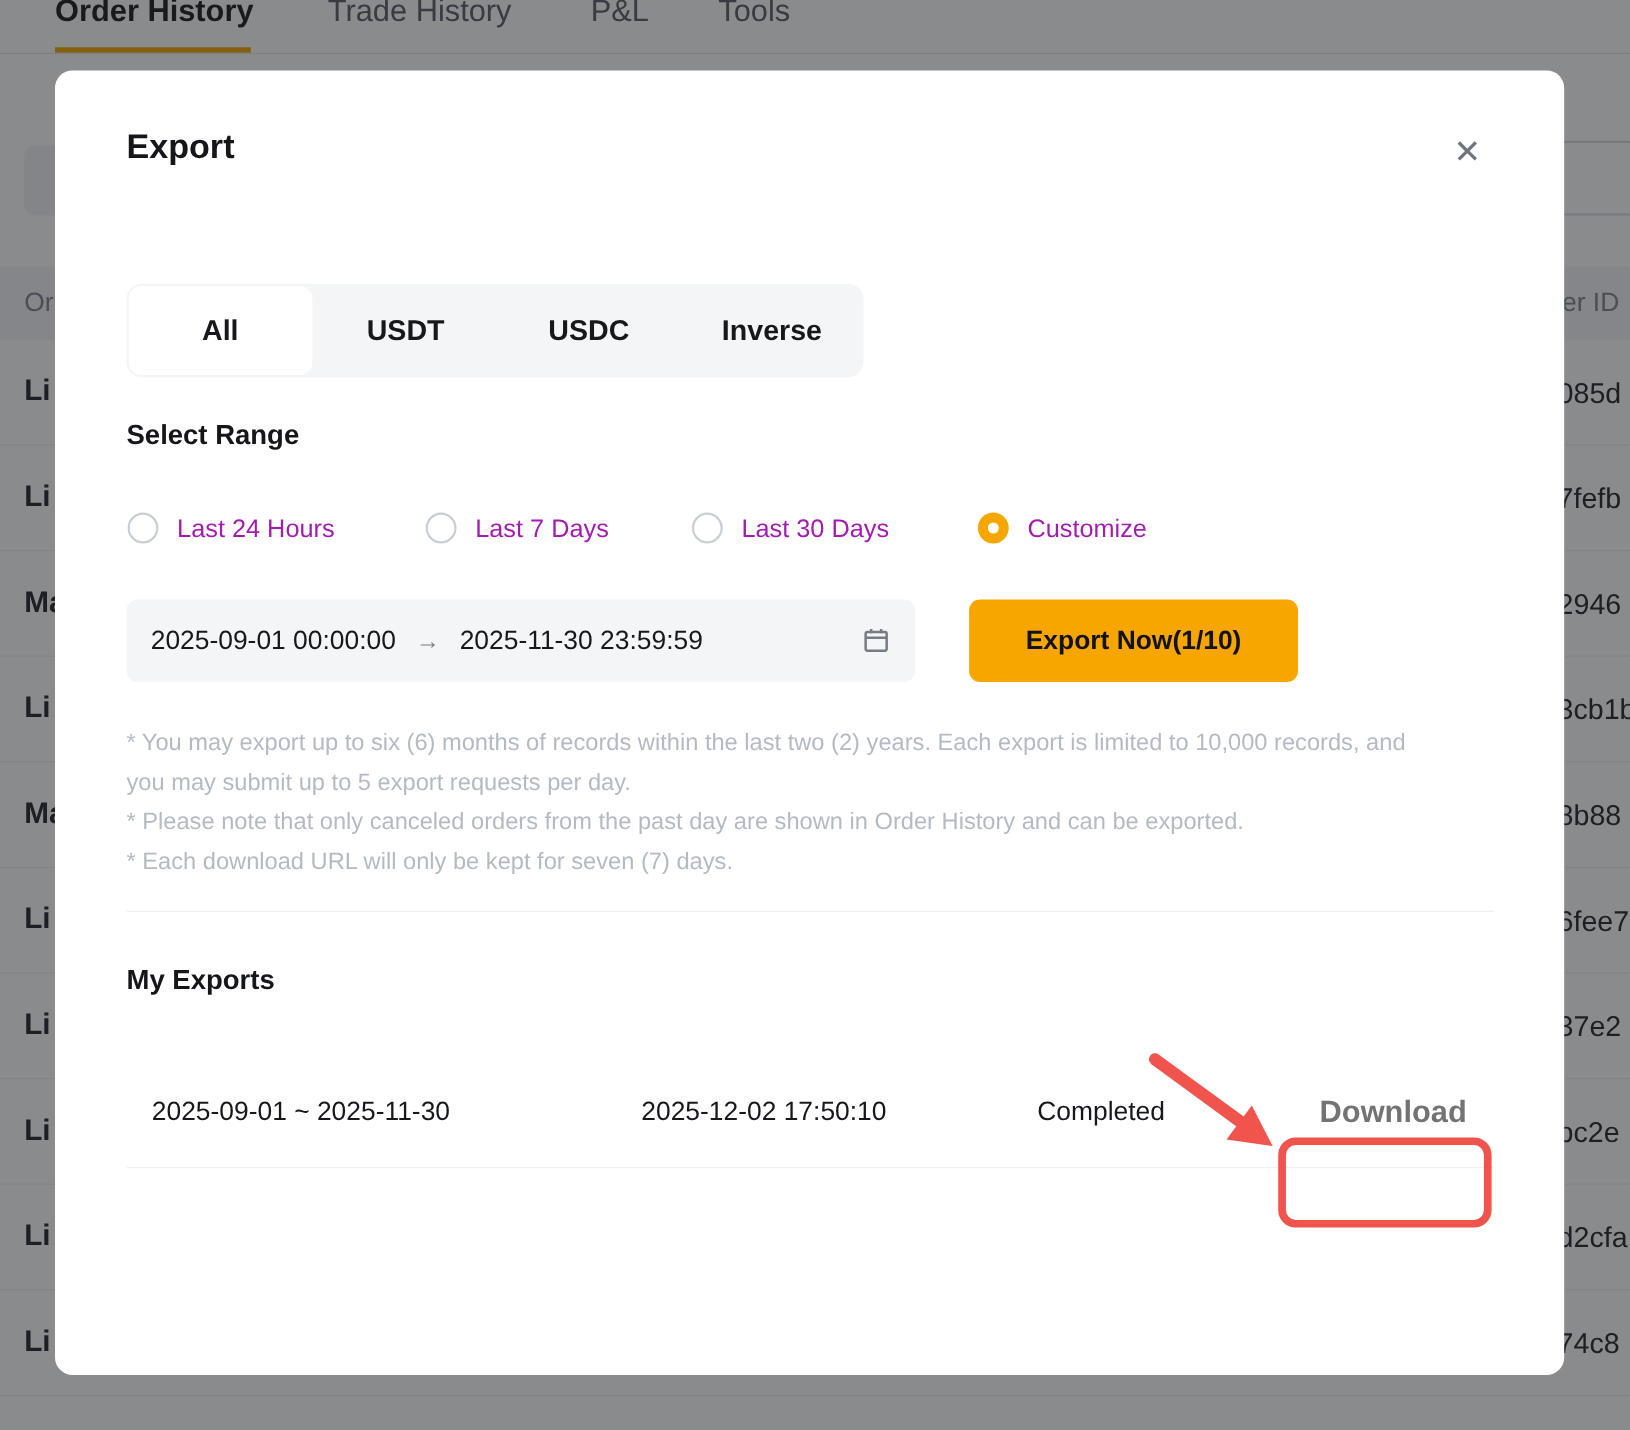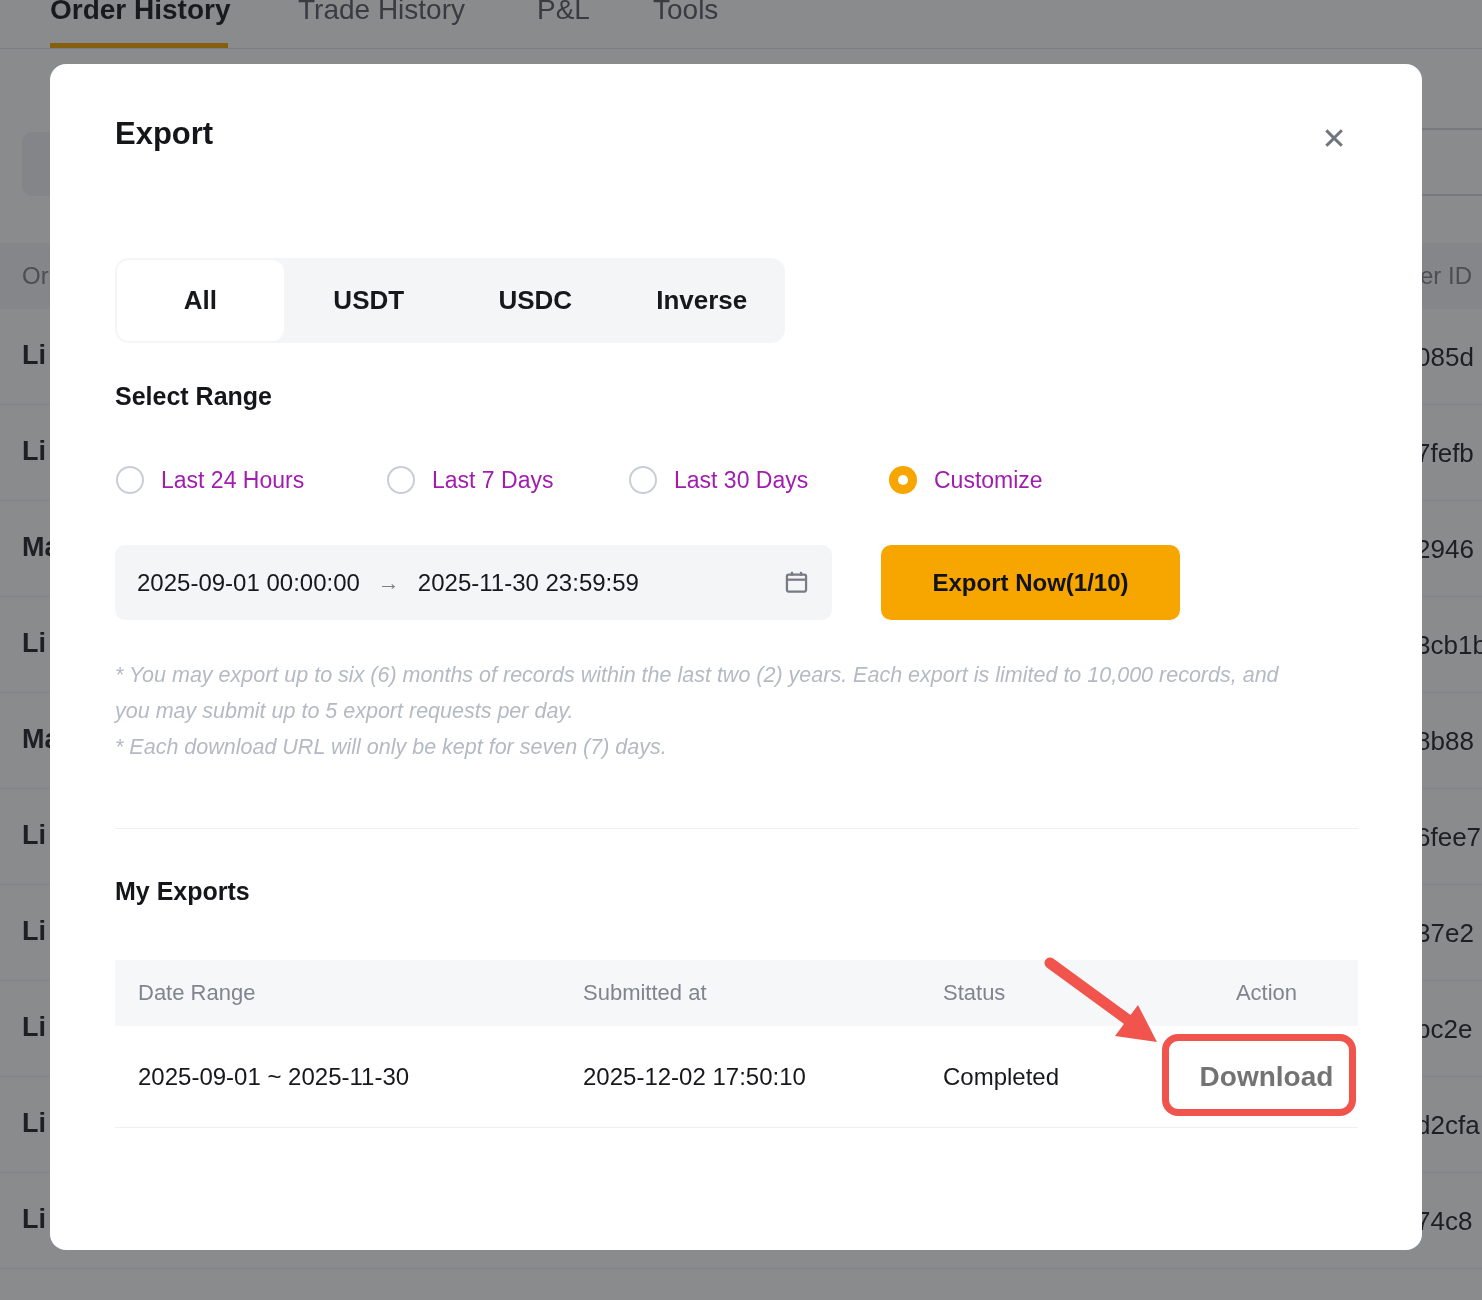--- a/index.html
+++ b/index.html
@@ -47,21 +47,21 @@
   .date-box { position:absolute; left:65px; top:481px; width:717px; height:75px; background:#f4f5f7; border-radius:10px;
               display:flex; align-items:center; padding:0 22px; }
   .date-box .dval { font-size:24px; color:#17181c; white-space:nowrap; }
   .date-box .dsep { font-size:22px; color:#7a7f89; margin:0 18px; }
   .date-box .cal { margin-left:auto; display:flex; }
 
   .export-btn { position:absolute; left:831px; top:481px; width:299px; height:75px; background:#f7a600; border:none; border-radius:10px;
                 font-family:"Liberation Sans", sans-serif; font-size:24px; font-weight:700; color:#121318; cursor:pointer; }
 
   .notes { position:absolute; left:65px; top:593px; width:1185px; font-size:21.5px; line-height:36px; color:#b4bac4; }
-  .notes p { margin:0;font-style:italic; }
+  .notes p { margin:0; }
 
   .m-divider { position:absolute; left:65px; top:764px; width:1243px; height:1px; background:#eef0f3; }
   .me-heading { position:absolute; left:65px; top:813px; font-size:25px; font-weight:700; color:#15161a; }
 
   .exports-table { position:absolute; left:65px; top:896px; width:1243px; }
   .et-grid { display:grid; grid-template-columns:445px 360px 255px 1fr; }
   .et-head { background:#f6f7f9; height:66px; }
   .et-head > div { display:flex; align-items:center; font-size:22px; color:#7f848e; padding-left:23px; }
   .et-head > div.last, .et-row > div.last { justify-content:center; padding-left:0; }
   .et-row { height:102px; border-bottom:1px solid #eef0f3; }
@@ -182,33 +182,28 @@
           <line x1="8" y1="2.5" x2="8" y2="6"></line>
           <line x1="16" y1="2.5" x2="16" y2="6"></line>
         </svg>
       </span>
     </div>
 
     <button class="export-btn">Export Now(1/10)</button>
 
     <div class="notes">
       <p>* You may export up to six (6) months of records within the last two (2) years. Each export is limited to 10,000 records, and you may submit up to 5 export requests per day.</p>
+      <p>* Please note that only canceled orders from the past day are shown in Order History and can be exported.</p>
       <p>* Each download URL will only be kept for seven (7) days.</p>
     </div>
 
     <div class="m-divider"></div>
     <div class="me-heading">My Exports</div>
 
     <div class="exports-table">
-      <div class="et-grid et-head">
-        <div>Date Range</div>
-        <div>Submitted at</div>
-        <div>Status</div>
-        <div class="last">Action</div>
-      </div>
       <div class="et-grid et-row">
         <div>2025-09-01 ~ 2025-11-30</div>
         <div>2025-12-02 17:50:10</div>
         <div>Completed</div>
         <div class="last">
             <span class="download-link">Download</span>
           </div>
       </div>
     </div>
   </div>

